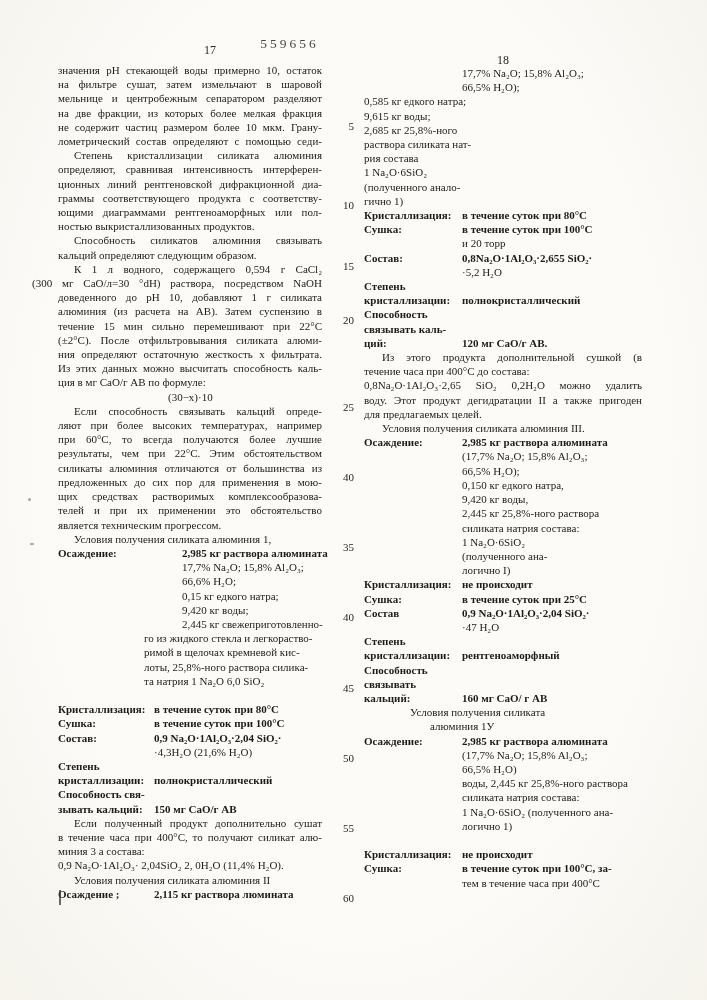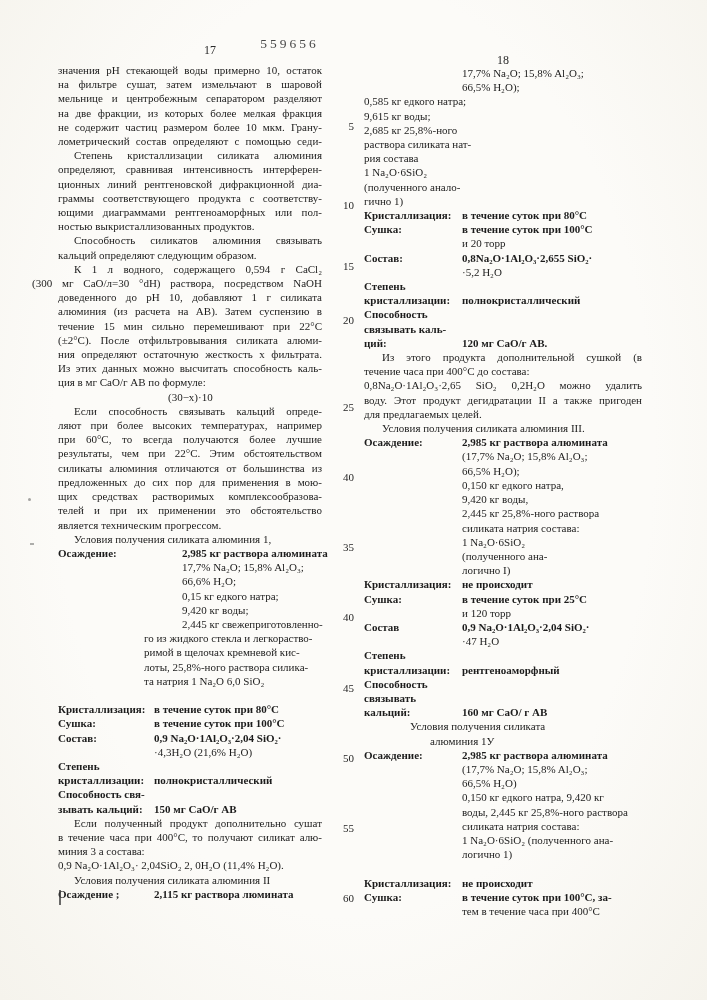--- a/index.html
+++ b/index.html
@@ -229,21 +229,20 @@
       <div class="ln ind2">(полученного ана-</div>
       <div class="ln ind2">логично I)</div>
       <div class="row">
         <span class="lbl">Кристаллизация:</span>
         <span class="val">не происходит</span>
       </div>
       <div class="row">
         <span class="lbl">Сушка:</span>
         <span class="val">в течение суток при 25°C</span>
       </div>
-      <div class="ln ind2">и 120 торр</div>
       <div class="row">
         <span class="lbl">Состав</span>
         <span class="val">0,9 Na₂O·1Al₂O₃·2,04 SiO₂·</span>
       </div>
       <div class="ln ind2">·47 H₂O</div>
       <div class="row">
         <span class="lbl">Степень</span>
         <span class="val"></span>
       </div>
       <div class="row">
@@ -263,21 +262,20 @@
         <span class="val">160 мг CaO/ г АВ</span>
       </div>
       <div class="ln ind5">Условия получения силиката</div>
       <div class="ln ind6">алюминия 1У</div>
       <div class="row">
         <span class="lbl">Осаждение:</span>
         <span class="val">2,985 кг раствора алюмината</span>
       </div>
       <div class="ln ind2">(17,7% Na₂O; 15,8% Al₂O₃;</div>
       <div class="ln ind2">66,5% H₂O)</div>
-      <div class="ln ind2">0,150 кг едкого натра, 9,420 кг</div>
       <div class="ln ind2">воды, 2,445 кг 25,8%-ного раствора</div>
       <div class="ln ind2">силиката натрия состава:</div>
       <div class="ln ind2">1 Na₂O·6SiO₂ (полученного ана-</div>
       <div class="ln ind2">логично 1)</div>
       <div class="gap"></div>
       <div class="row">
         <span class="lbl">Кристаллизация:</span>
         <span class="val">не происходит</span>
       </div>
       <div class="row">

